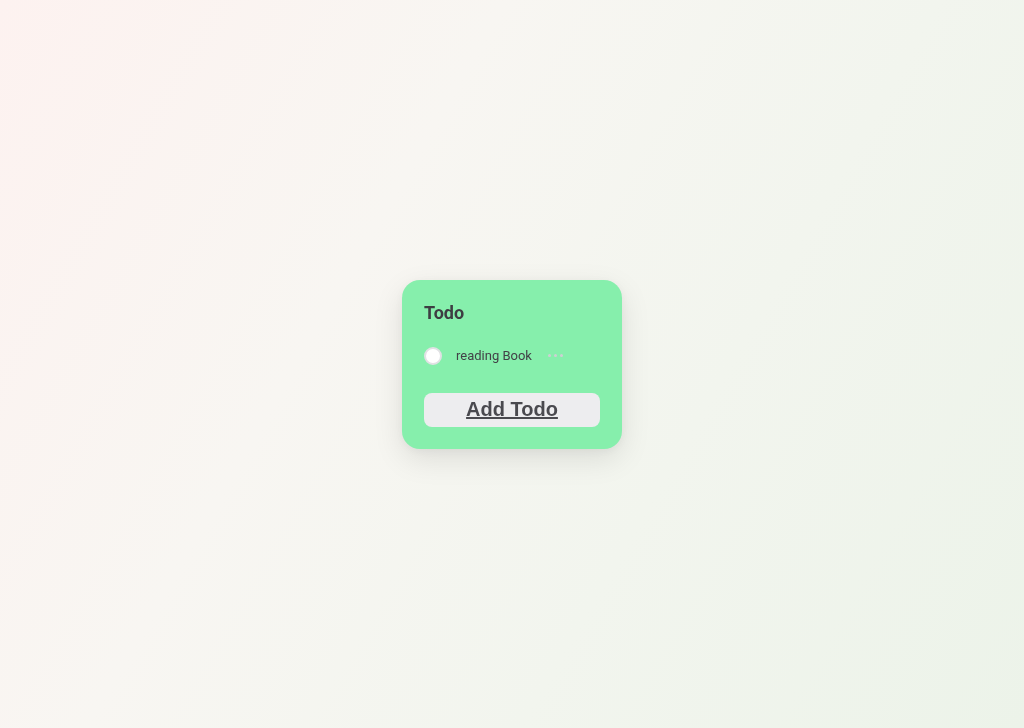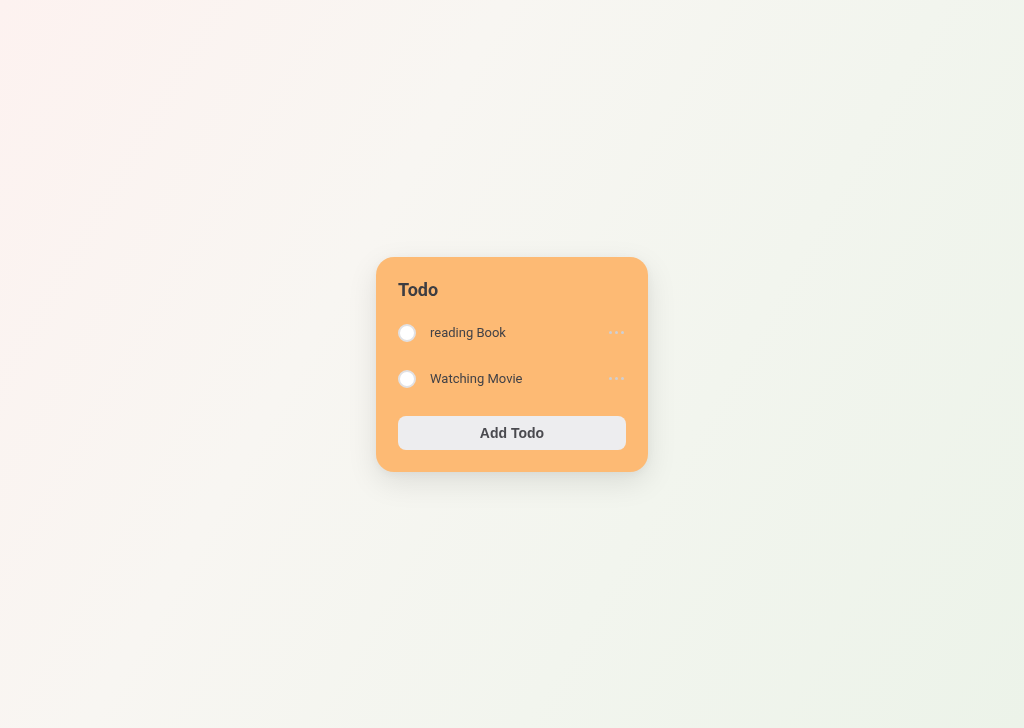--- a/index.html
+++ b/index.html
@@ -10,35 +10,35 @@
     body {
       width: 1024px;
       height: 728px;
       font-family: -apple-system, BlinkMacSystemFont, 'Segoe UI', Roboto, sans-serif;
       background: linear-gradient(120deg, #fdf2f0 0%, #f8f6f2 35%, #f2f5ee 65%, #ecf3e9 100%);
       display: flex;
       align-items: center;
       justify-content: center;
     }
     .card {
-      width: 272px;
-      background: #fdba74;
+      width: 220px;
+      background: #86efac;
       border-radius: 18px;
       padding: 22px;
       box-shadow: 0 10px 30px rgba(0,0,0,0.10), 0 2px 8px rgba(0,0,0,0.04);
     }
     .title {
       font-size: 18px;
       font-weight: 700;
       color: #3d3d42;
       margin-bottom: 24px;
     }
     .todo-list {
       display: flex;
-      flex-direction: column;
+      flex-direction: row;
       gap: 18px;
       margin-bottom: 28px;
     }
     .todo-list .todo-item:nth-child(2) {
       margin-top: 10px;
     }
     .todo-item {
       display: flex;
       align-items: center;
       gap: 14px;
@@ -68,49 +68,41 @@
       height: 3px;
       border-radius: 50%;
       background: #cfcfd3;
     }
     .add-btn {
       width: 100%;
       height: 34px;
       background: #ededef;
       border: none;
       border-radius: 8px;
-      font-size: 14px;
+      font-size: 20px;
       font-weight: 600;
       color: #4a4a4f;
       cursor: pointer;
+      text-decoration: underline;
     }
   </style>
 </head>
 <body>
 
 <div class="card">
   <div class="title">Todo</div>
 
   <div class="todo-list">
     <div class="todo-item">
       <div class="checkbox"></div>
       <div class="todo-label">reading Book</div>
       <div class="more-icon">
         <span></span>
           <span></span>
           <span></span>
       </div>
     </div>
 
-    <div class="todo-item">
-      <div class="checkbox"></div>
-      <div class="todo-label">Watching Movie</div>
-      <div class="more-icon">
-        <span></span>
-          <span></span>
-          <span></span>
-      </div>
-    </div>
 
   </div>
 
   <button class="add-btn">Add Todo</button>
 </div>
 
 </body></html>

